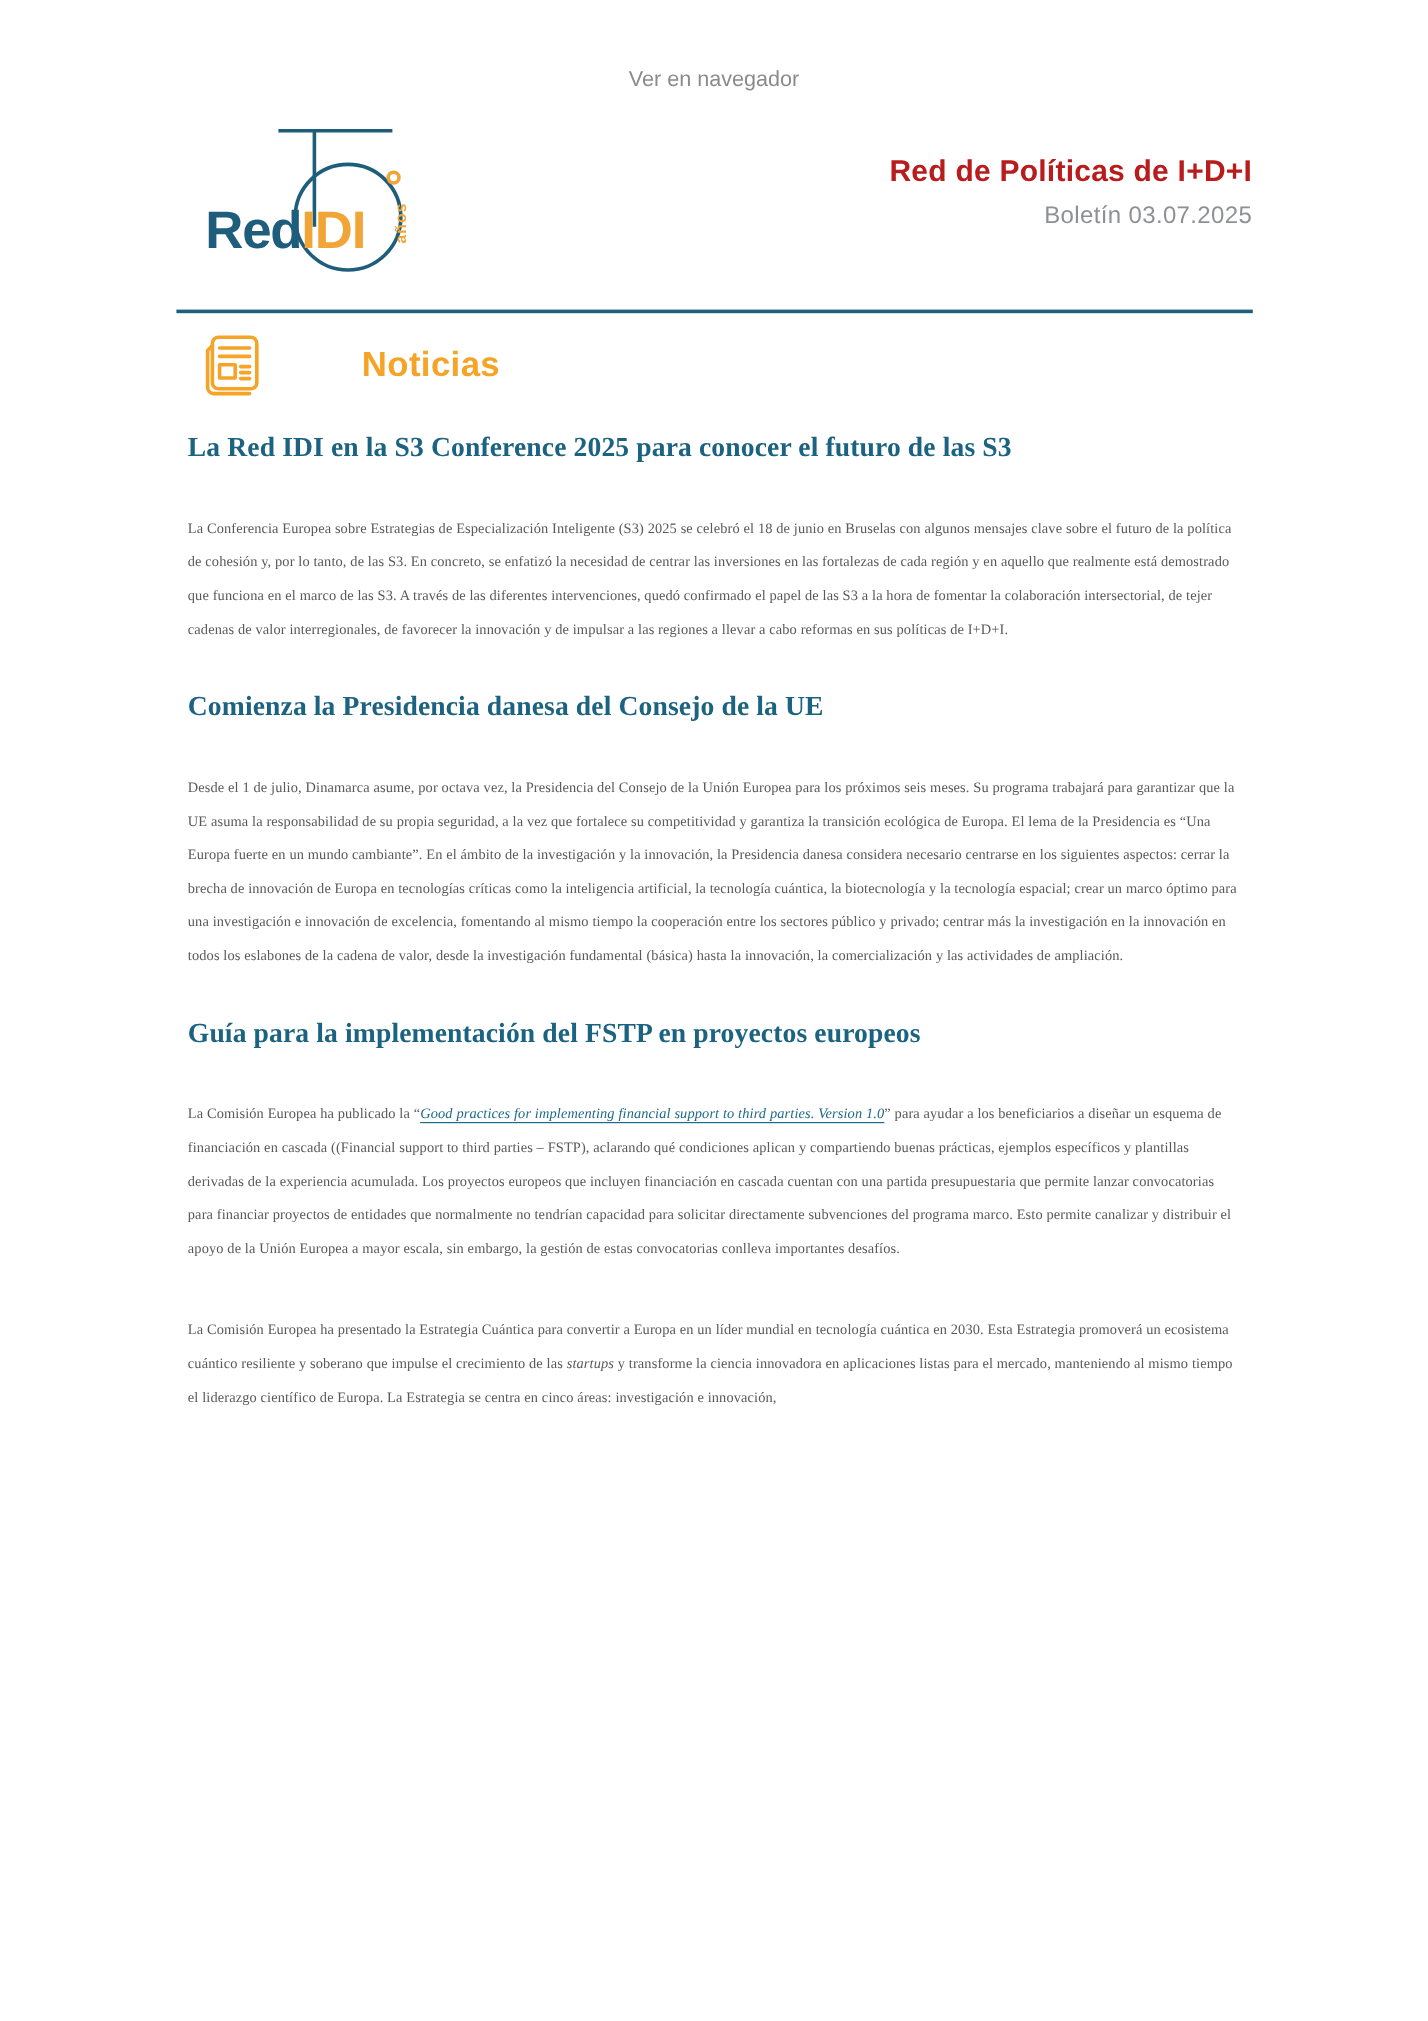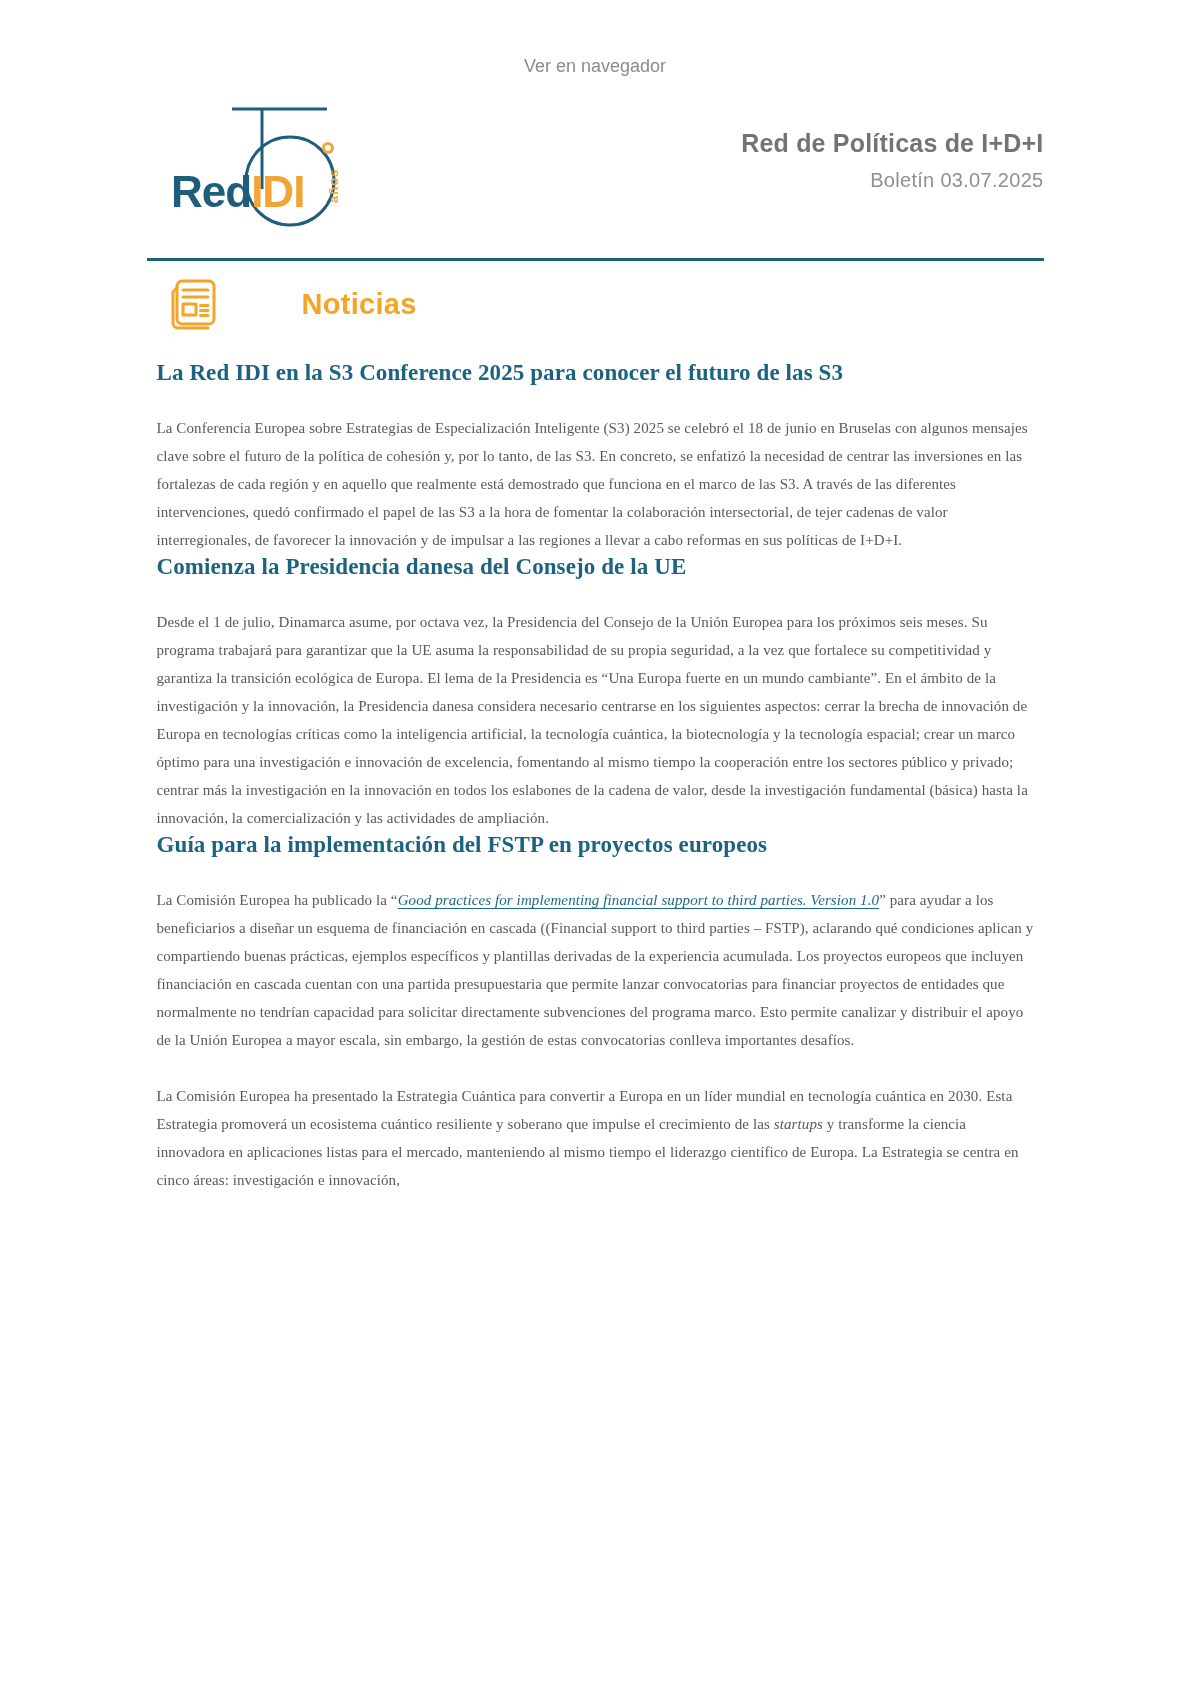--- a/index.html
+++ b/index.html
@@ -15,40 +15,40 @@
     text-underline-offset:3px; cursor:pointer;
   }
   .container { width:897px; margin:0 auto; }
   .header-row {
     display:flex; justify-content:space-between; align-items:center;
     margin-top:12px;
   }
   .logo { margin-left:10px; display:block; cursor:pointer; }
   .header-right { text-align:right; }
   .newsletter-title {
-    font-size:25px; font-weight:700; color:#737373; letter-spacing:0.2px;
+    font-size:25px; font-weight:700; color:#b91c1c; letter-spacing:0.2px;
   }
   .newsletter-date {
     font-size:20px; color:#8e9093; margin-top:11px; letter-spacing:0.3px;
   }
   .divider { border-bottom:3px solid #1E607C; margin-top:27px; }
   .section-row { display:flex; align-items:center; margin-top:15px; }
   .section-icon { margin-left:21px; flex:0 0 auto; }
   .section-title {
     margin-left:84px; font-size:29px; font-weight:600; color:#F5A427;
     letter-spacing:0.3px;
   }
   .article { padding:0 10px;font-family:Liberation Serif, serif; }
   .article h2 {
     font-size:23px; font-weight:700; color:#1B6380;
-    letter-spacing:0.1px;
+    margin-top:38px; letter-spacing:0.1px;
   }
   .article.first h2 { margin-top:28px; }
   .article p {
-    font-size:15px; line-height:28px; color:#595959; margin-top:28px;
+    font-size:12px; line-height:28px; color:#595959; margin-top:40px;
     letter-spacing:0.1px;
   }
   .doc-link {
     color:#1C6A89; font-style:italic; text-decoration:underline;
     text-underline-offset:3px; cursor:pointer;
   }
   .em-word { font-style:italic; }
 </style>
 </head>
 <body>

